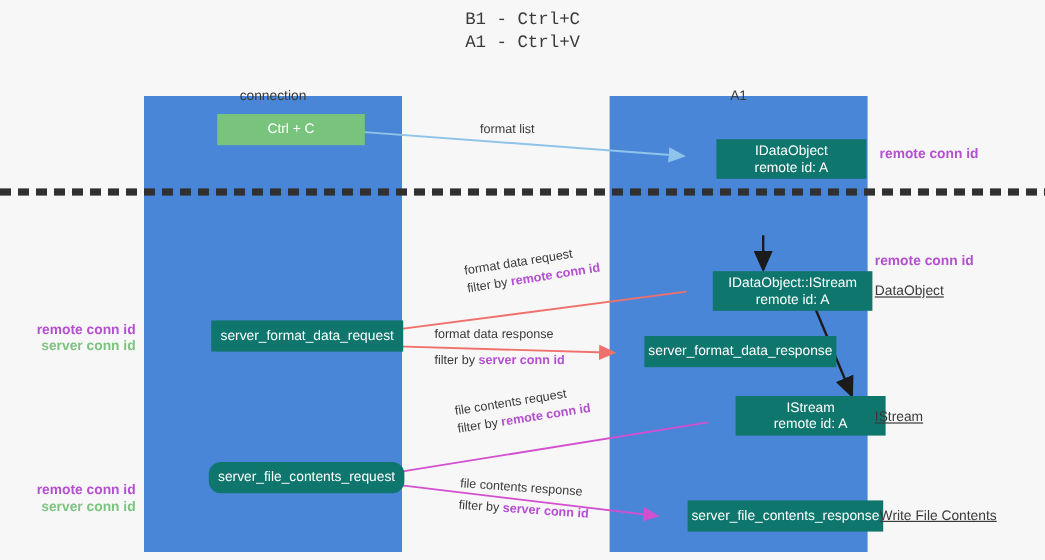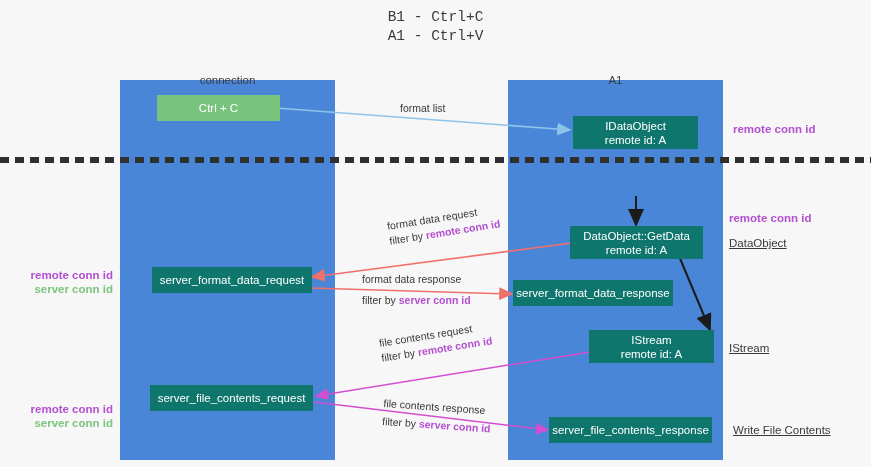--- a/index.html
+++ b/index.html
@@ -53,20 +53,21 @@
     box-sizing: border-box;
     display: flex;
     flex-direction: column;
     align-items: center;
     justify-content: center;
     color: #ffffff;
     font-size: 11.5px;
     line-height: 14px;
     text-align: center;
     z-index: 5;
+    margin-left: 24px;
   }
   .node.green { background: #79c47d; }
   .node.orange { background: #0f766e; }
 
   .side-label {
     position: absolute;
     font-size: 11.5px;
     line-height: 15px;
     z-index: 6;
     white-space: pre;
@@ -173,38 +174,38 @@
     <span>Ctrl + C</span>
   </div>
 
   <div class="node orange" style="left:573px; top:116px; width:125px; height:33px;">
     <span>IDataObject</span>
     <span>remote id: A</span>
   </div>
 
 
   <div class="node orange" style="left:570px; top:226px; width:133px; height:33px;">
-    <span>DataObject::GetData</span>
+    <span>IDataObject::IStream</span>
     <span>remote id: A</span>
   </div>
 
   <div class="node orange" style="left:152px; top:267px; width:160px; height:26px;">
     <span>server_format_data_request</span>
   </div>
 
   <div class="node orange" style="left:513px; top:280px; width:160px; height:26px;">
     <span>server_format_data_response</span>
   </div>
 
   <div class="node orange" style="left:589px; top:330px; width:125px; height:33px;">
     <span>IStream</span>
     <span>remote id: A</span>
   </div>
 
-  <div class="node orange" style="left:150px; top:385px; width:163px; height:26px;">
+  <div class="node orange" style="left:150px; top:385px; width:163px; height:26px;border-radius:10px;">
     <span>server_file_contents_request</span>
   </div>
 
   <div class="node orange" style="left:549px; top:417px; width:163px; height:26px;">
     <span>server_file_contents_response</span>
   </div>
 
   <div class="edge-label" style="left:400px; top:101px;">format list</div>
 
   <div class="edge-label rot-up" style="left:386px; top:219px;">

